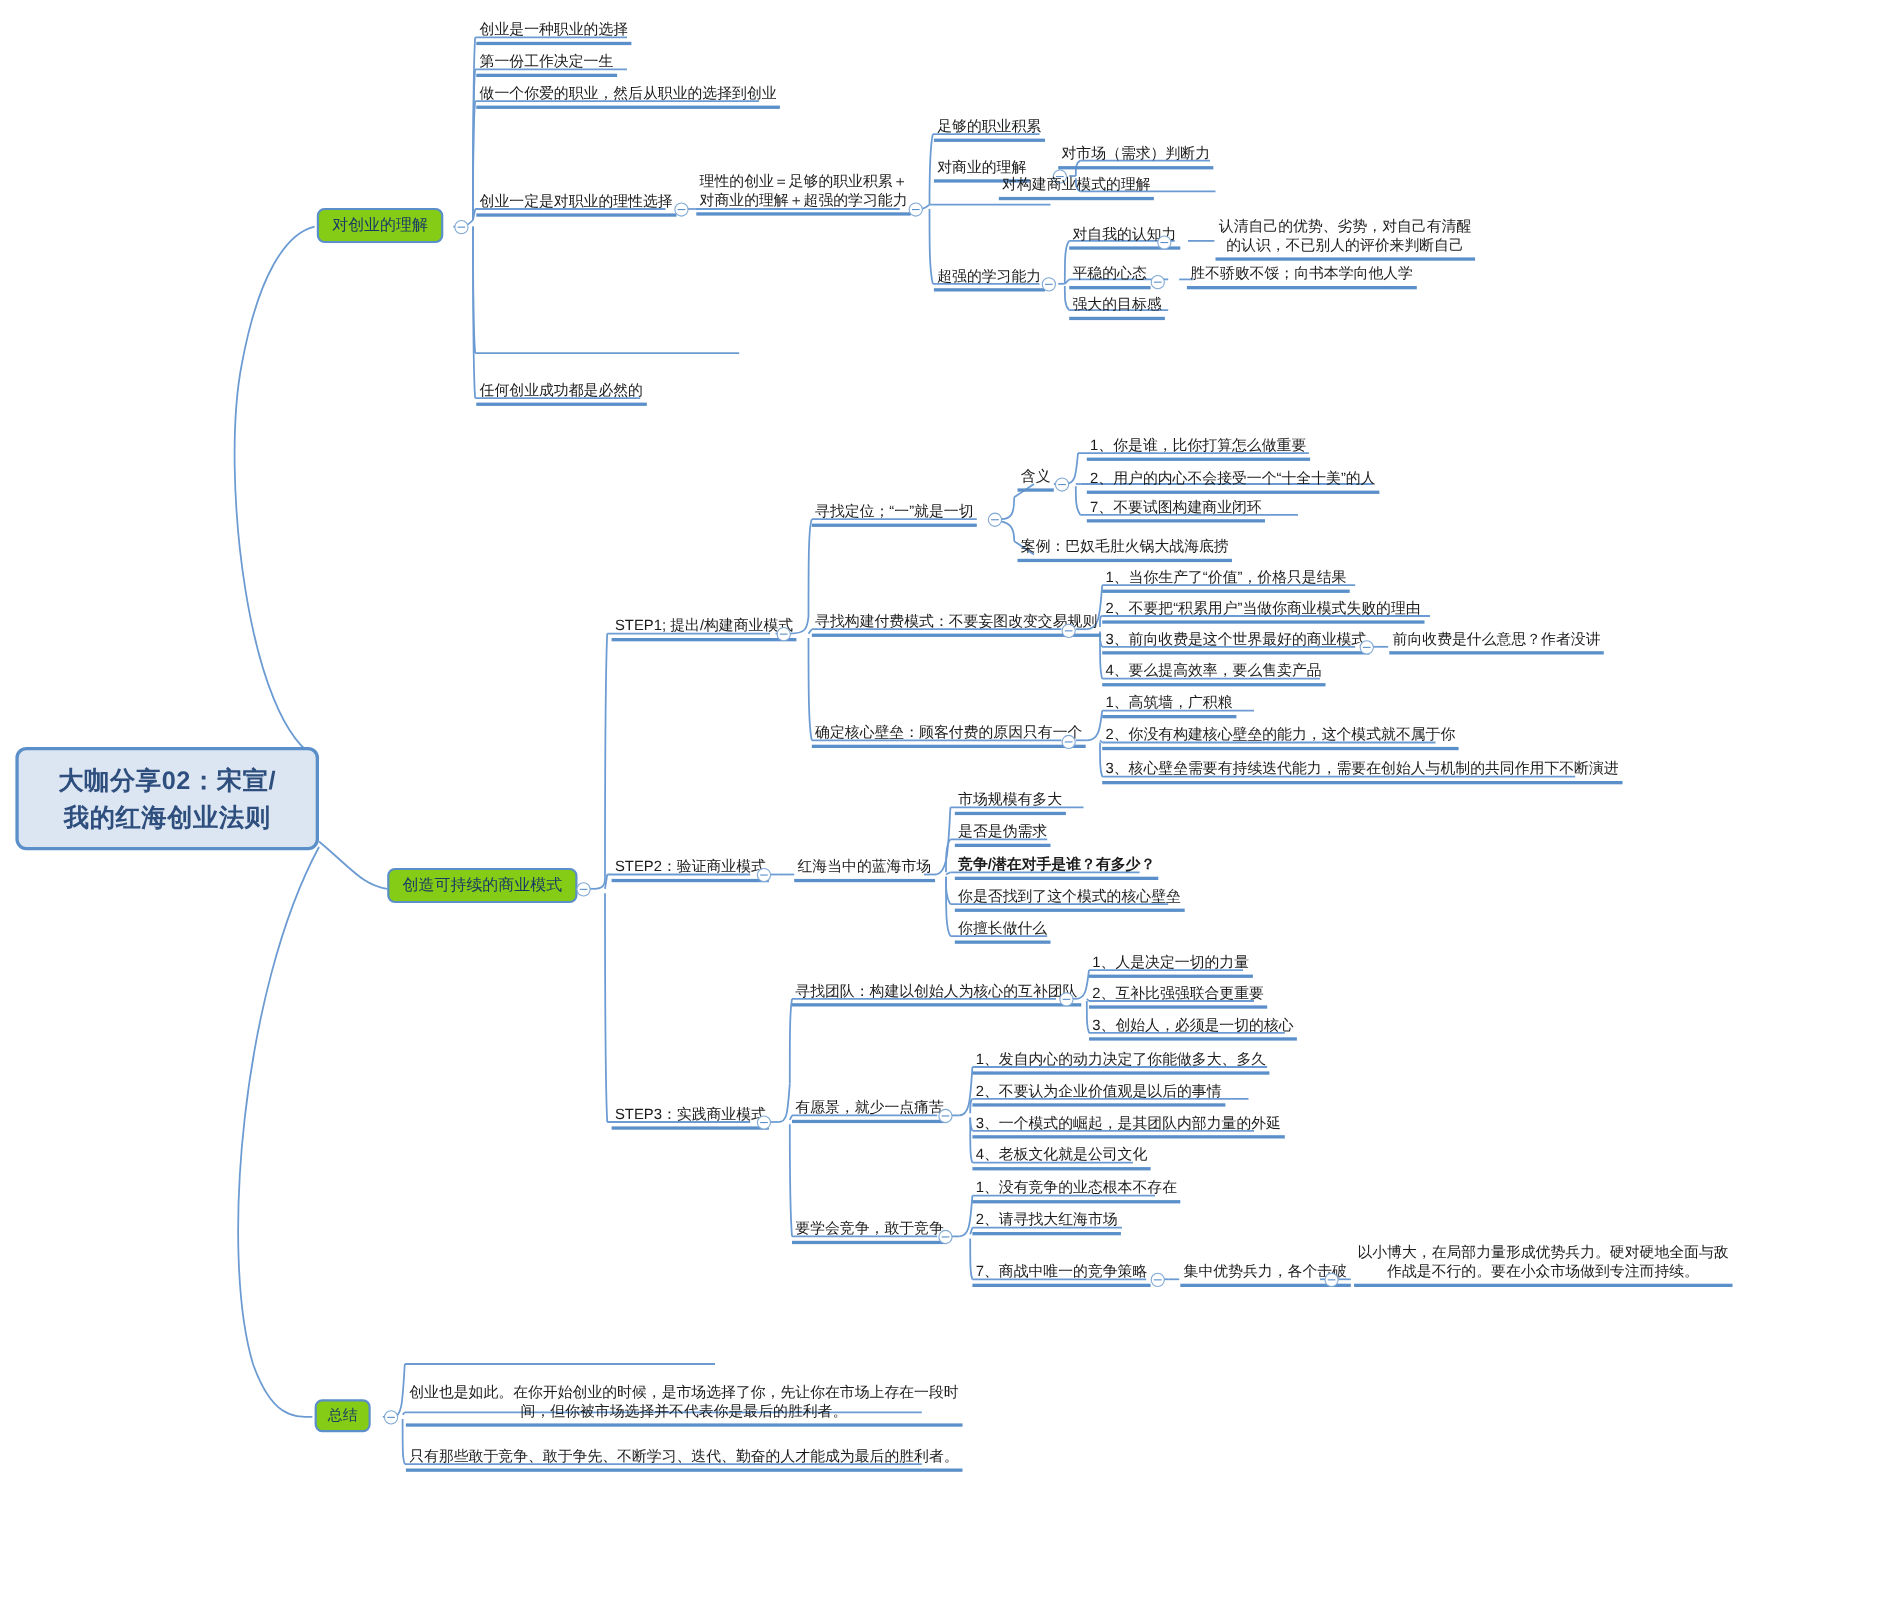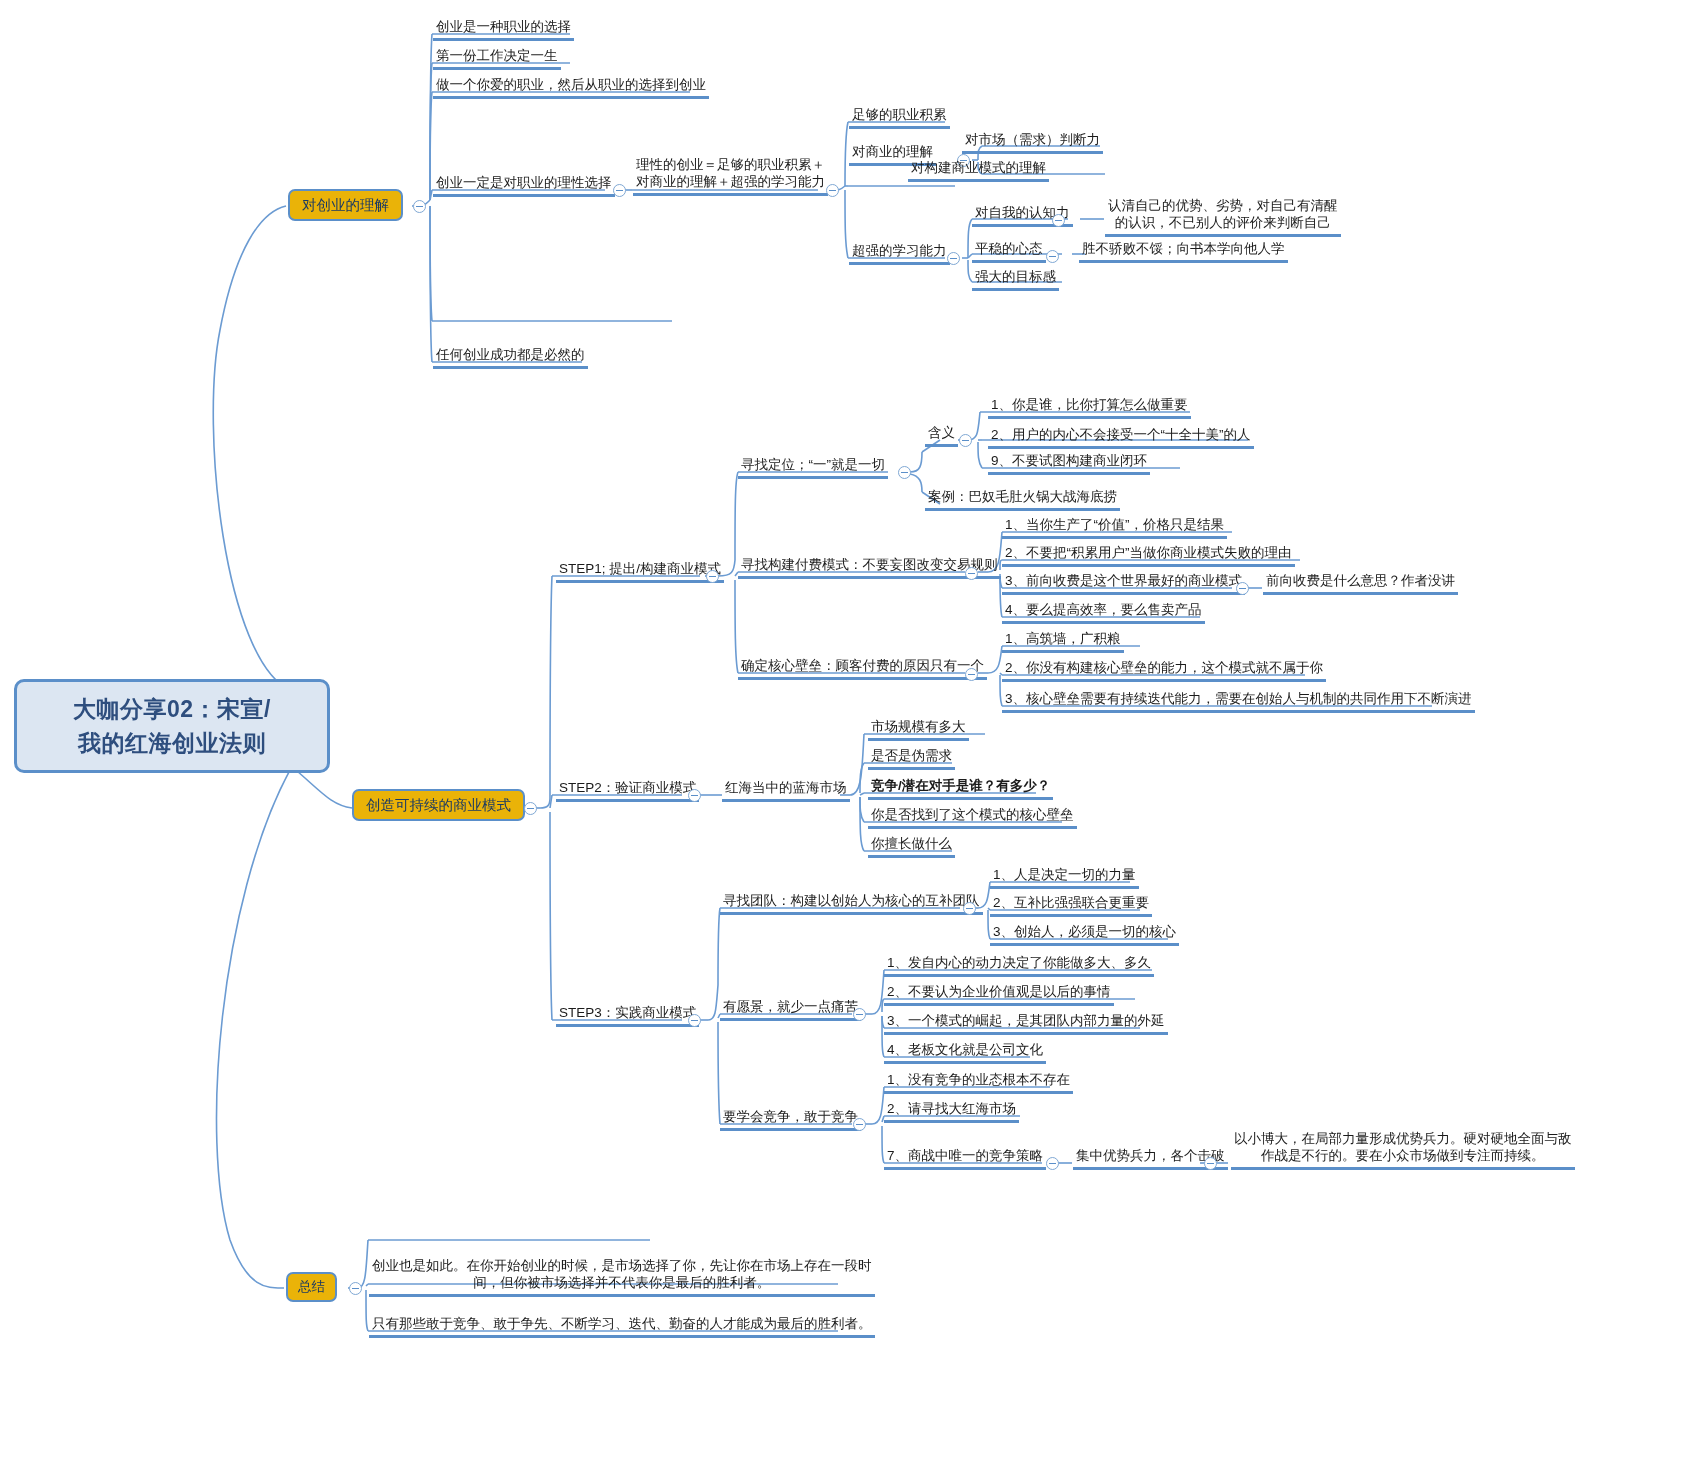--- a/index.html
+++ b/index.html
@@ -47,21 +47,21 @@
     line-height: 34px;
     text-align: center;
     padding: 10px 14px;
     white-space: pre-line;
     letter-spacing: 0.5px;
   }
 
   
   .pill {
     position: absolute;
-    background: #eab308;
+    background: #84cc16;
     border: 2px solid #5b8fc9;
     border-radius: 7px;
     color: #1b3a63;
     font-size: 14.5px;
     line-height: 18px;
     padding: 5px 12px;
     white-space: pre;
     text-align: left;
   }
   .pill.small {
@@ -255,21 +255,21 @@
       <path d="M 348 1288 L 358 1288"></path>
       <path d="M 358 1288 C 366 1288 366 1270 368 1240"></path>
       <path d="M 368 1240 L 650 1240"></path>
       <path d="M 366 1286 L 368 1284"></path>
       <path d="M 368 1284 L 838 1284"></path>
       <path d="M 366 1290 C 366 1320 366 1326 368 1331"></path>
       <path d="M 368 1331 L 838 1331"></path>
     </g>
   </svg>
 
-  <div class="root" style="left:14px; top:679px; width:316px;">大咖分享02：宋宣/
+  <div class="root" style="left:14px; top:679px; width:276px;">大咖分享02：宋宣/
 我的红海创业法则</div>
 
   <div class="pill" style="left:288px; top:189px;">对创业的理解</div>
   <div class="toggle" style="left:413px; top:200px;"></div>
 
   <div class="node" style="left:433px; top:17px;">创业是一种职业的选择</div>
   <div class="node" style="left:433px; top:46px;">第一份工作决定一生</div>
   <div class="node" style="left:433px; top:75px;">做一个你爱的职业，然后从职业的选择到创业</div>
   <div class="node" style="left:433px; top:173px;">创业一定是对职业的理性选择</div>
   <div class="toggle" style="left:613px; top:184px;"></div>
@@ -307,21 +307,21 @@
   <div class="node" style="left:556px; top:559px;">STEP1; 提出/构建商业模式</div>
   <div class="toggle" style="left:706px; top:570px;"></div>
 
   <div class="node" style="left:738px; top:455px;">寻找定位；“一”就是一切</div>
   <div class="toggle" style="left:898px; top:466px;"></div>
 
   <div class="node" style="left:925px; top:423px;">含义</div>
   <div class="toggle" style="left:959px; top:434px;"></div>
   <div class="node" style="left:988px; top:395px;">1、你是谁，比你打算怎么做重要</div>
   <div class="node" style="left:988px; top:425px;">2、用户的内心不会接受一个“十全十美”的人</div>
-  <div class="node" style="left:988px; top:451px;">9、不要试图构建商业闭环</div>
+  <div class="node" style="left:988px; top:451px;">7、不要试图构建商业闭环</div>
   <div class="node" style="left:925px; top:487px;">案例：巴奴毛肚火锅大战海底捞</div>
 
   <div class="node" style="left:738px; top:555px;">寻找构建付费模式：不要妄图改变交易规则</div>
   <div class="toggle" style="left:965px; top:567px;"></div>
   <div class="node" style="left:1002px; top:515px;">1、当你生产了“价值”，价格只是结果</div>
   <div class="node" style="left:1002px; top:543px;">2、不要把“积累用户”当做你商业模式失败的理由</div>
   <div class="node" style="left:1002px; top:571px;">3、前向收费是这个世界最好的商业模式</div>
   <div class="toggle" style="left:1236px; top:582px;"></div>
   <div class="node" style="left:1263px; top:571px;">前向收费是什么意思？作者没讲</div>
   <div class="node" style="left:1002px; top:600px;">4、要么提高效率，要么售卖产品</div>

